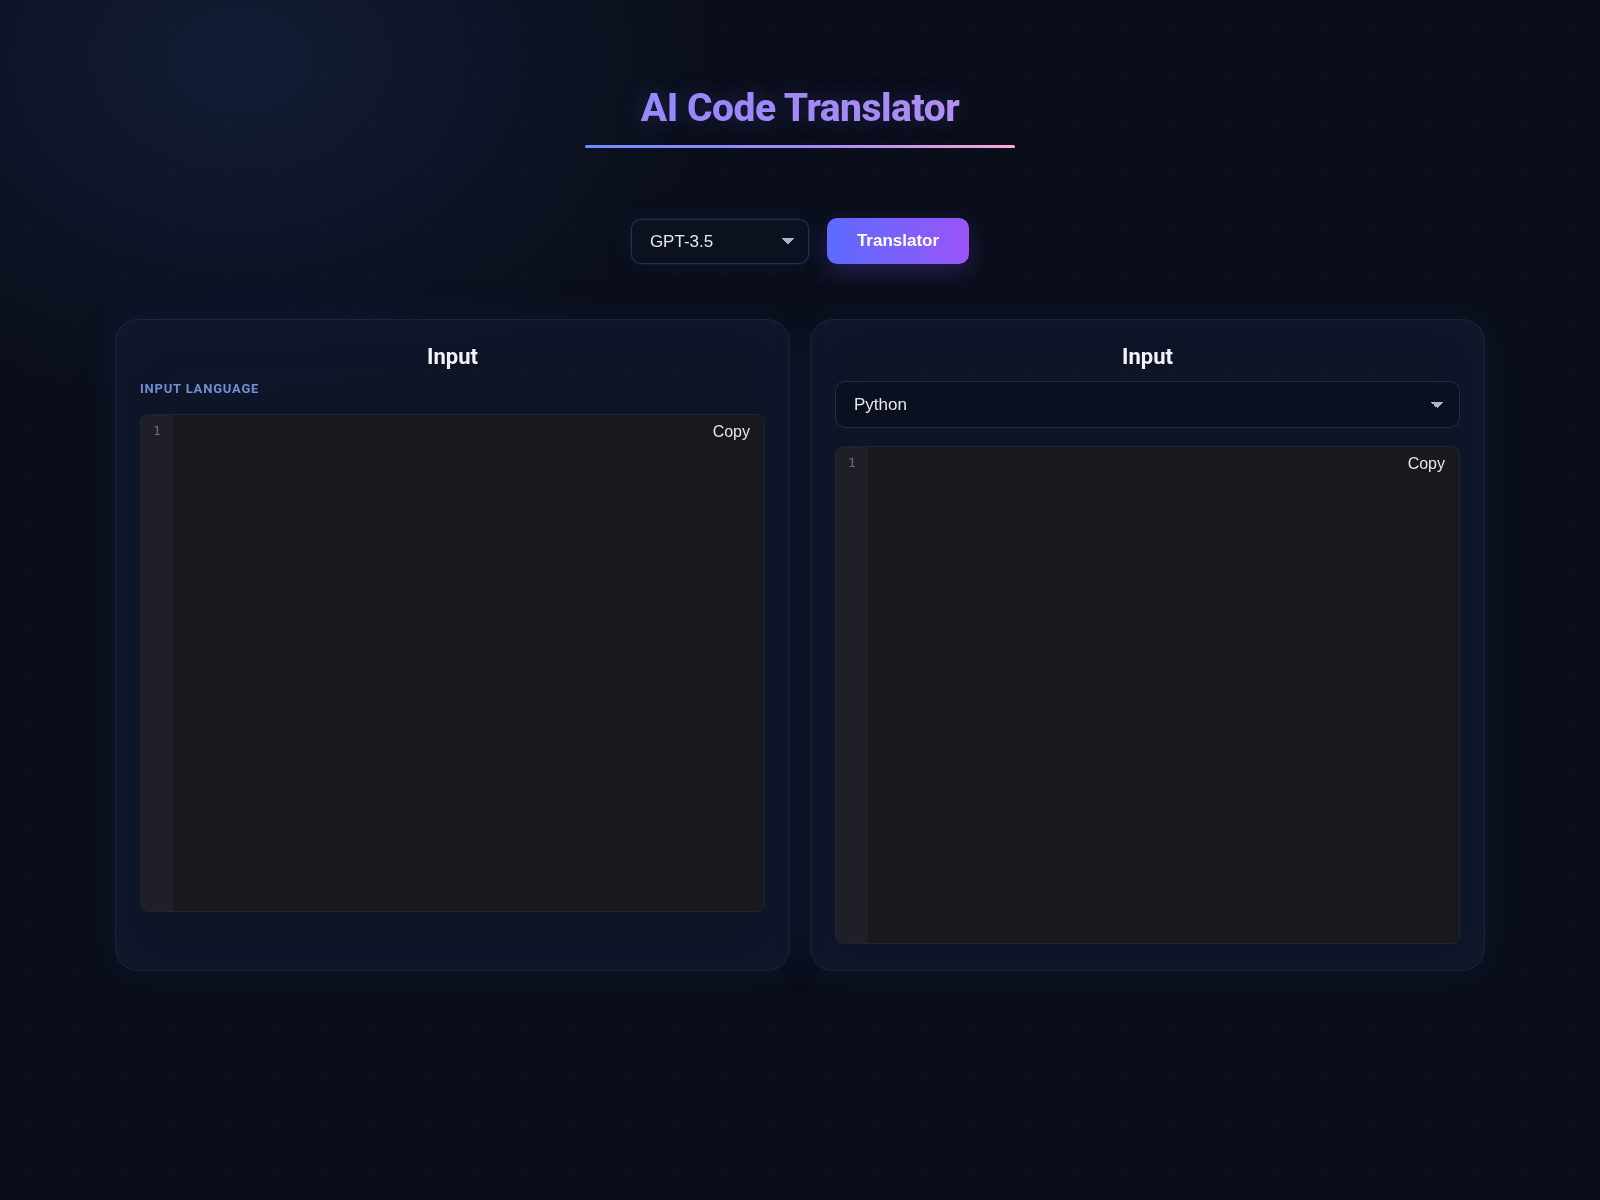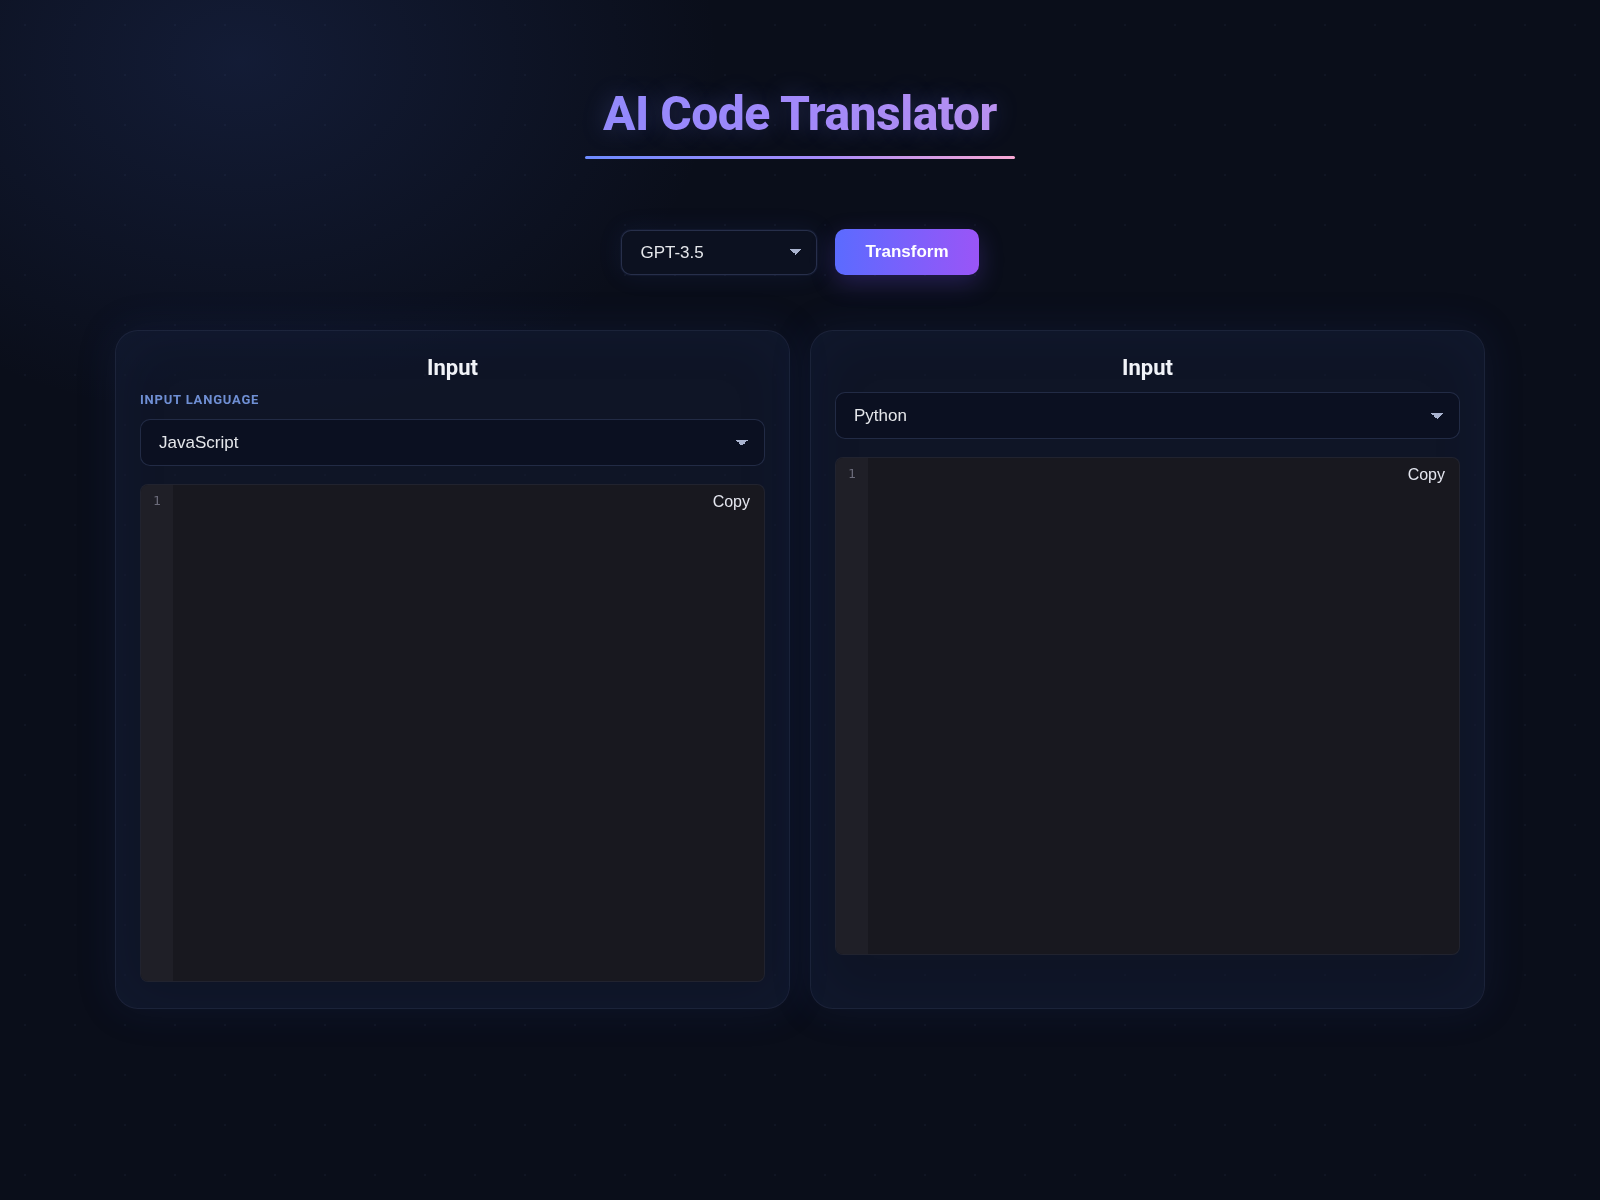--- a/index.html
+++ b/index.html
@@ -14,21 +14,21 @@
     color: #e5e7eb;
     overflow: hidden;
   }
   .container {
     width: 1370px;
     margin: 0 auto;
     padding-top: 85px;
   }
   .header { text-align: center; }
   .title {
-    font-size: 48px;
+    font-size: 39px;
     font-weight: 800;
     background: linear-gradient(90deg, #6d8bff 0%, #a78bfa 50%, #f9a8d4 100%);
     -webkit-background-clip: text;
     background-clip: text;
     color: transparent;
     text-shadow: 0 0 24px rgba(120,130,255,0.25);
     letter-spacing: -0.5px;
   }
   .underline {
     width: 430px;
@@ -52,21 +52,21 @@
   }
   select.model-select {
     appearance: none;
     -webkit-appearance: none;
     background: #0c1120;
     border: 1px solid rgba(120,140,200,0.25);
     color: #e5e7eb;
     font-size: 17px;
     padding: 12px 44px 12px 18px;
     border-radius: 10px;
-    width: 196px;
+    width: 178px;
     cursor: pointer;
     box-shadow: 0 0 0 1px rgba(80,100,180,0.08), 0 0 24px rgba(60,80,180,0.12);
     background-image: linear-gradient(45deg, transparent 50%, #aab4d0 50%),
                       linear-gradient(-45deg, transparent 50%, #aab4d0 50%);
     background-position: right 20px center, right 14px center;
     background-size: 6px 6px, 6px 6px;
     background-repeat: no-repeat;
   }
   .translate-btn {
     background: linear-gradient(90deg, #5b6bff 0%, #9a55f7 100%);
@@ -177,31 +177,28 @@
 <div class="container">
   <div class="header">
     <h1 class="title">AI Code Translator</h1>
     <div class="underline"></div>
   </div>
 
   <div class="controls">
     <select class="model-select">
       <option>GPT-3.5</option>
     </select>
-    <button class="translate-btn">Transform</button>
+    <button class="translate-btn">Translator</button>
   </div>
 
   <div class="panels">
 
     <div class="panel">
       <div class="panel-title">Input</div>
       <div class="lang-label">INPUT LANGUAGE</div>
-      <select class="lang-select">
-        <option>JavaScript</option>
-      </select>
       <div class="editor">
         <div class="gutter">
           <span>1</span>
         </div>
         <button class="copy-btn">Copy</button>
         <textarea class="code-area" style=""></textarea>
       </div>
     </div>
 
     <div class="panel">

